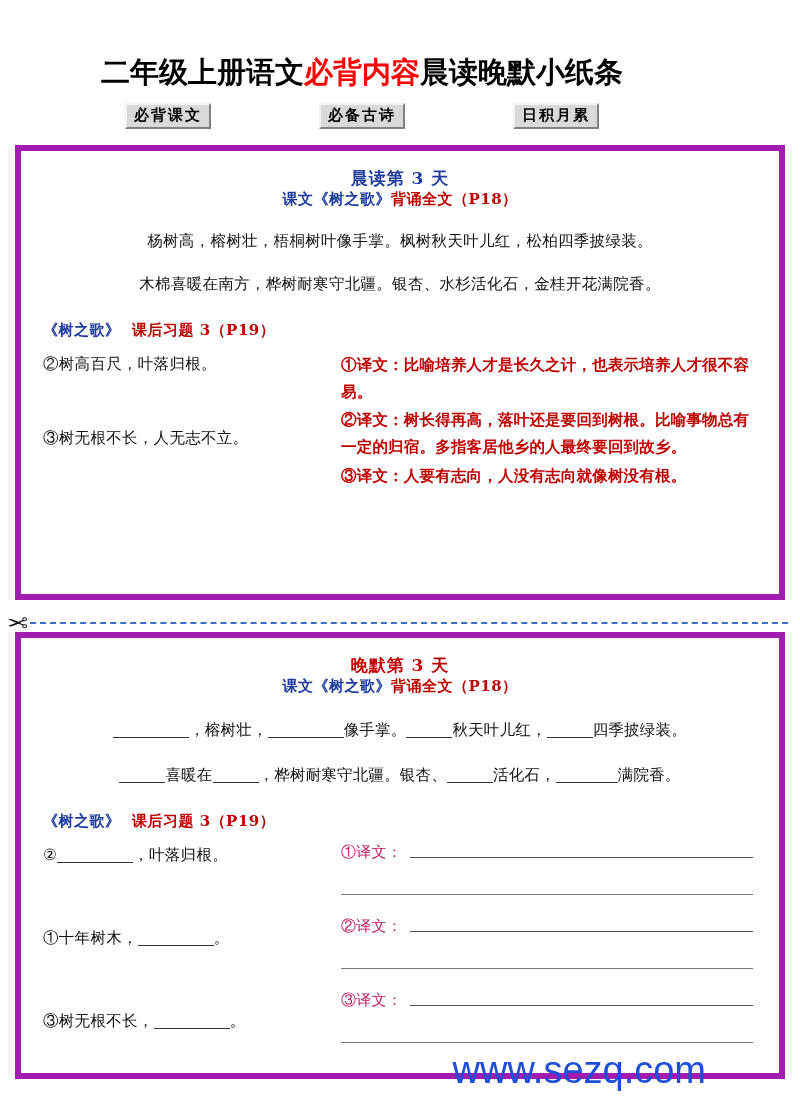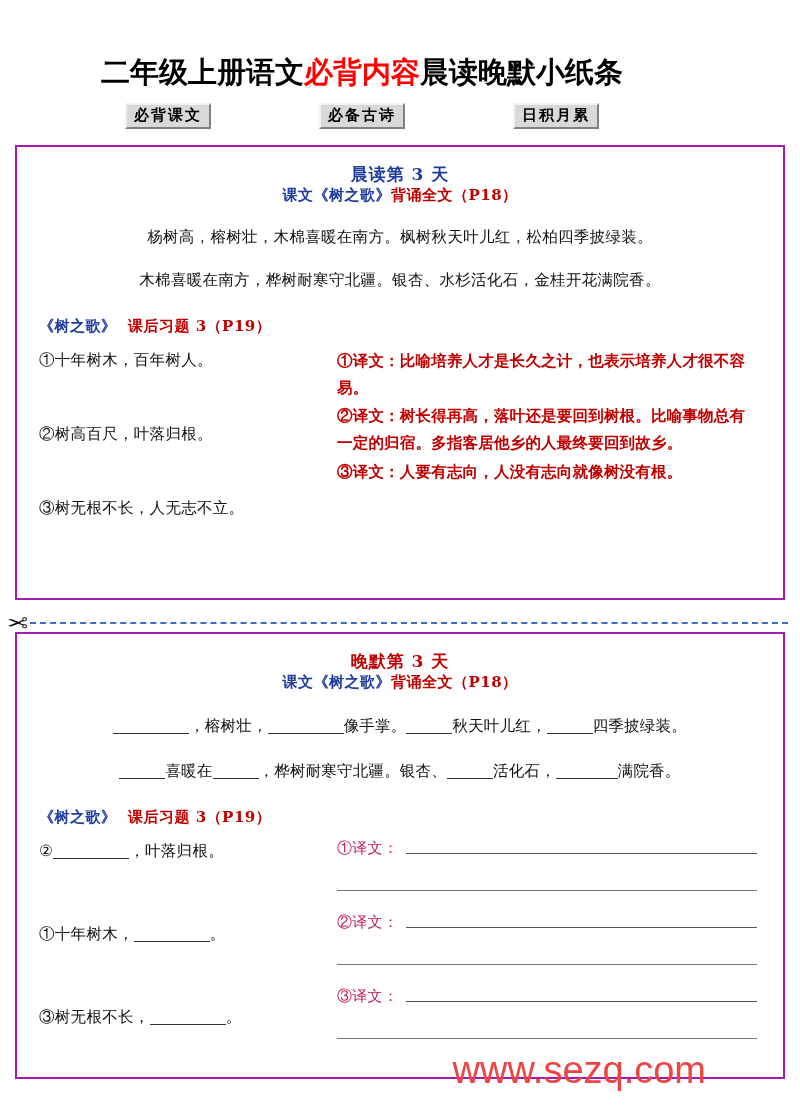--- a/index.html
+++ b/index.html
@@ -56,21 +56,21 @@
     letter-spacing: 2px;
     font-family: "DejaVu Serif", "Liberation Serif", serif;
     line-height: 1.25;
   }
 
   
   .card {
     position: absolute;
     left: 15px;
     width: 770px;
-    border: 2px solid #a21caf;
+    border: 6px solid #a21caf;
     box-sizing: border-box;
     background: #ffffff;
   }
   #card-morning { top: 145px; height: 455px; }
   #card-evening { top: 632px; height: 447px; }
 
   .card-title {
     text-align: center;
     font-size: 17px;
     font-weight: bold;
@@ -202,21 +202,21 @@
     border-bottom: 1.5px solid #777777;
     margin-top: 32px;
   }
 
   
   .watermark {
     position: absolute;
     right: 18px;
     bottom: 18px;
     font-size: 38px;
-    color: #ef4444;
+    color: #1d4ed8;
     font-family: "Liberation Sans", sans-serif;
     letter-spacing: 0px;
     white-space: nowrap;
     pointer-events: none;
   }
 </style>
 </head>
 <body>
 
 <div class="page">
@@ -231,30 +231,29 @@
     <div class="tag">日积月累</div>
   </div>
 
   <section class="card" id="card-morning">
     <div class="card-title blue">晨读第 3 天</div>
 
     <div class="card-subtitle">
       <span class="blue">课文《树之歌》</span><span class="red">背诵全文（P18）</span>
     </div>
 
-    <div class="poem-line">杨树高，榕树壮，木棉喜暖在南方。枫树秋天叶儿红，松柏四季披绿装。</div>
+    <div class="poem-line">杨树高，榕树壮，梧桐树叶像手掌。枫树秋天叶儿红，松柏四季披绿装。</div>
     <div class="poem-line">木棉喜暖在南方，桦树耐寒守北疆。银杏、水杉活化石，金桂开花满院香。</div>
 
     <div class="exercise-head">
       <span class="blue">《树之歌》</span>&nbsp;&nbsp;<span class="red">课后习题 3（P19）</span>
     </div>
 
     <div class="qa-grid">
       <div class="qa-col-left">
-        <div class="q-item">①十年树木，百年树人。</div>
         <div class="q-item">②树高百尺，叶落归根。</div>
         <div class="q-item">③树无根不长，人无志不立。</div>
       </div>
       <div class="qa-col-right">
         <div class="t-item">①译文：比喻培养人才是长久之计，也表示培养人才很不容易。</div>
         <div class="t-item">②译文：树长得再高，落叶还是要回到树根。比喻事物总有一定的归宿。多指客居他乡的人最终要回到故乡。</div>
         <div class="t-item">③译文：人要有志向，人没有志向就像树没有根。</div>
       </div>
     </div>
   </section>

